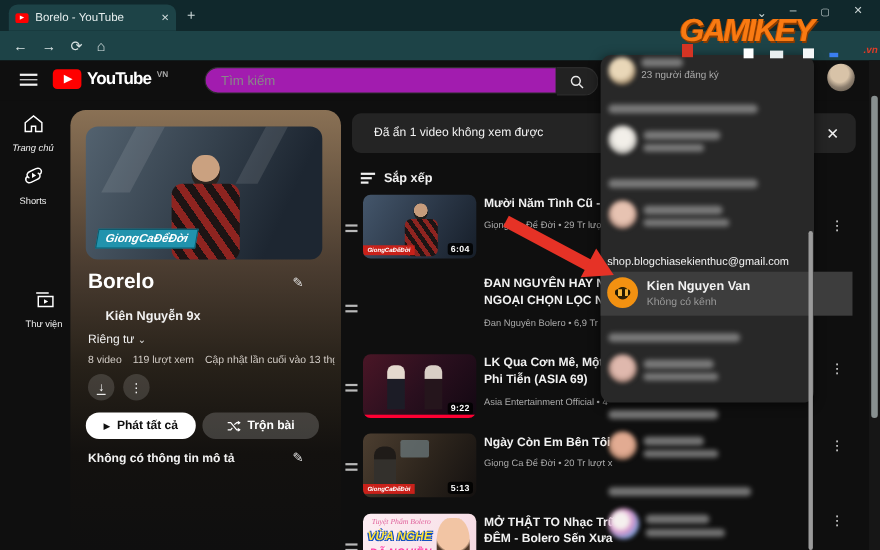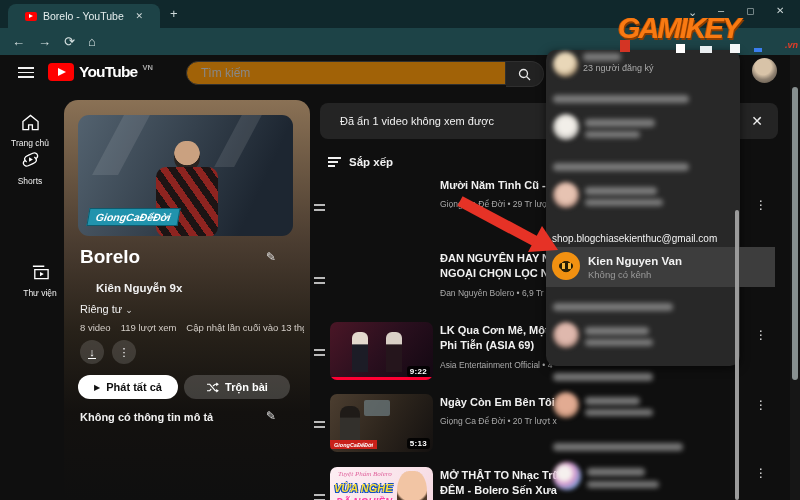--- a/index.html
+++ b/index.html
@@ -3,21 +3,21 @@
 <meta charset="utf-8">
 <style>
   html,body{margin:0;padding:0;background:#000;}
   #screen{position:relative;width:800px;height:500px;overflow:hidden;background:#0f0f0f;
     font-family:"Liberation Sans","DejaVu Sans",sans-serif;-webkit-font-smoothing:antialiased;}
   .r{position:absolute;box-sizing:border-box;}
   .txt{white-space:nowrap;overflow:hidden;}
   
   .tabbar{left:0;top:0;width:800px;height:28px;background:#10282c;}
   .tab{left:8px;top:4px;width:152px;height:24px;background:#1d4347;border-radius:8px 8px 0 0;
-    display:flex;align-items:center;padding:0 17px;gap:6px;}
+    display:flex;align-items:center;padding:0 6px;gap:6px;}
   .tab-title{color:#e4eded;font-size:10.5px;flex:1;}
   .favicon{width:12px;height:9px;background:#f00;border-radius:2px;position:relative;flex:0 0 12px;}
   .favicon:before{content:"";position:absolute;left:4px;top:2px;border-left:4px solid #fff;
     border-top:2.5px solid transparent;border-bottom:2.5px solid transparent;}
   .toolbar{left:0;top:28px;width:800px;height:27px;background:#1d4347;}
   .navic{color:#d7e2e2;font-size:13px;line-height:27px;}
   .urlbar{left:96px;top:32px;width:506px;height:20px;background:#0e2d33;border-radius:10px;
     display:flex;align-items:center;padding:0 10px;gap:6px;}
   .url{font-size:11px;color:#b7c5c5;}
   .url b{color:#eef4f4;font-weight:700;}
@@ -32,21 +32,21 @@
   .gamikey .vn{position:absolute;right:2px;bottom:4px;color:#e23c27;font-size:9px;font-weight:800;font-style:italic;}
   .speck{position:absolute;filter:blur(.4px);}
   
   .yt-header{left:0;top:55px;width:800px;height:36px;background:#0f0f0f;}
   .burger span{display:block;width:16px;height:1.6px;background:#f1f1f1;margin:3px 0;}
   .ytlogo-box{width:26px;height:18px;background:#f00;border-radius:4px;position:relative;}
   .ytlogo-box:before{content:"";position:absolute;left:10px;top:5px;border-left:8px solid #fff;
     border-top:4.5px solid transparent;border-bottom:4.5px solid transparent;}
   .ytlogo-text{color:#fff;font-size:15.5px;font-weight:700;letter-spacing:-0.8px;}
   .ytlogo-vn{color:#aaa;font-size:7.5px;font-weight:600;}
-  .search{left:186px;top:61px;width:320px;height:24px;background:#a16207;border:1px solid #2f2f2f;
+  .search{left:186px;top:61px;width:320px;height:24px;background:#a21caf;border:1px solid #2f2f2f;
     border-radius:12px 0 0 12px;display:flex;align-items:center;padding:0 12px;}
   .search input{background:transparent;border:none;outline:none;color:#e8e8e8;font-size:12px;width:100%;
     font-family:inherit;}
   .search input::placeholder{color:#888;}
   .searchbtn{left:506px;top:61px;width:38px;height:26px;background:#222;border:1px solid #2f2f2f;border-left:none;
     border-radius:0 13px 13px 0;display:flex;align-items:center;justify-content:center;}
   .avatar-hdr{left:752px;top:58px;width:25px;height:25px;border-radius:50%;
     background:radial-gradient(circle at 45% 35%,#d8c3a8 0 38%,#8e8070 60%,#4e463c);filter:blur(.6px);}
   
   .mini-item{width:60px;text-align:center;color:#f1f1f1;}
@@ -208,21 +208,21 @@
     <input type="text" placeholder="Tìm kiếm" style="">
   </div>
   <div class="r searchbtn">
     <svg width="13" height="13" viewBox="0 0 13 13">
         <circle cx="5.5" cy="5.5" r="4" stroke="#e8e8e8" stroke-width="1.3" fill="none"></circle>
         <path d="M8.5 8.5L12 12" stroke="#e8e8e8" stroke-width="1.3"></path>
       </svg>
   </div>
   <div class="r avatar-hdr"></div>
 
-  <div class="r mini-item" style="left:0px;top:114px;">
+  <div class="r mini-item" style="left:0px;top:104px;font-style:italic;">
     <svg width="19" height="17" viewBox="0 0 20 18">
         <path d="M2 8L10 1.5 18 8v8.5h-6v-5h-4v5H2z"></path>
       </svg>
     <div class="lbl">Trang chủ</div>
   </div>
   <div class="r mini-item" style="left:0px;top:150px;">
     <svg width="17" height="19" viewBox="0 0 18 20">
         <path d="M13 7.5c2 1 2.6 2.5 2 4.2-.4 1.3-2 2-3.4 2.6l-5 2.3c-2 .9-4.2.2-4.9-1.7-.6-1.7.2-3.3 1.9-4.1"></path>
         <path d="M5 12.5c-2-1-2.6-2.5-2-4.2.4-1.3 2-2 3.4-2.6l5-2.3c2-.9 4.2-.2 4.9 1.7.6 1.7-.2 3.3-1.9 4.1"></path>
         <path d="M7.5 7.5l4 2.5-4 2.5z" fill="#fff" stroke="none"></path>
@@ -289,20 +289,26 @@
         <span style="width:7px;"></span>
       </span>
     <span class="sortlbl">Sắp xếp</span>
   </div>
 
   <div class="r vrow" style="left:330px;top:177px;width:450px;height:58px;">
     <span class="handle">
         <span></span>
         <span></span>
       </span>
+    <div class="vthumb art1">
+      <span class="head"></span>
+        <span class="body"></span>
+      <span class="redlabel">GiongCaĐểĐời</span>
+      <span class="dur">6:04</span>
+    </div>
     <div class="vtitle txt">Mười Năm Tình Cũ - Q</div>
     <div class="vmeta txt" style="top:22px;width:310px;">Giọng Ca Để Đời • 29 Tr lượt x</div>
   </div>
 
   <div class="r vrow" style="left:330px;top:250px;width:450px;height:58px;">
     <span class="handle">
         <span></span>
         <span></span>
       </span>
     <div class="vtitle" style="white-space:normal;height:30px;overflow:hidden;"><span>ĐAN NGUYÊN HAY NH</span><br><span>NGOẠI CHỌN LỌC NH</span></div>

